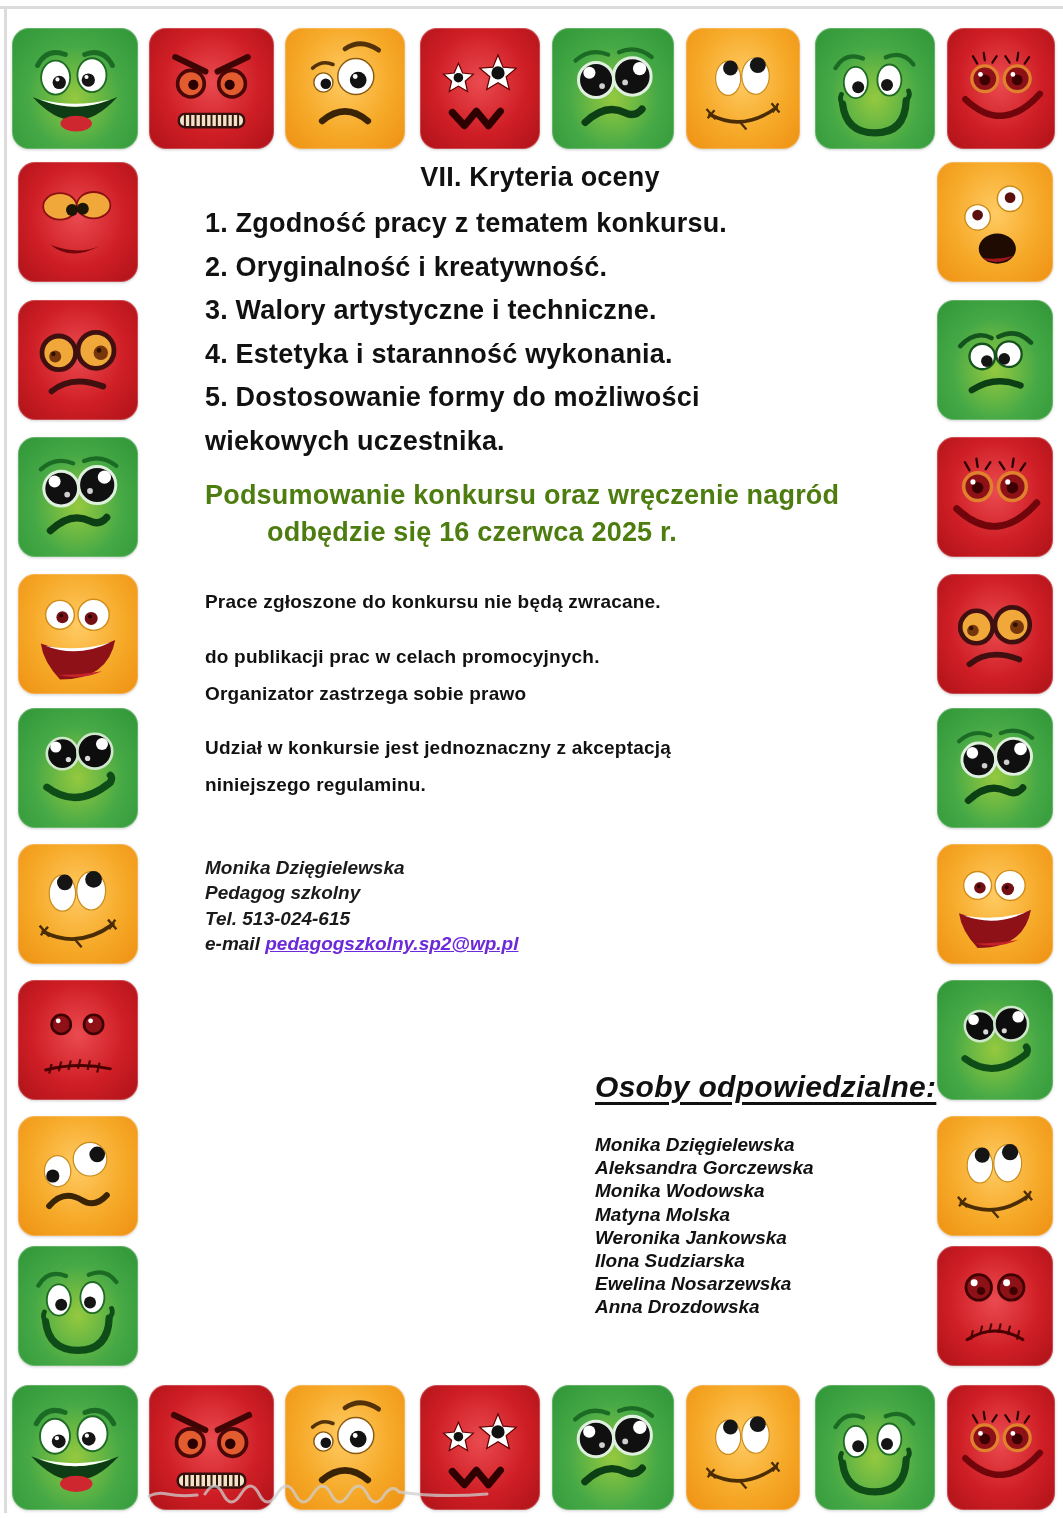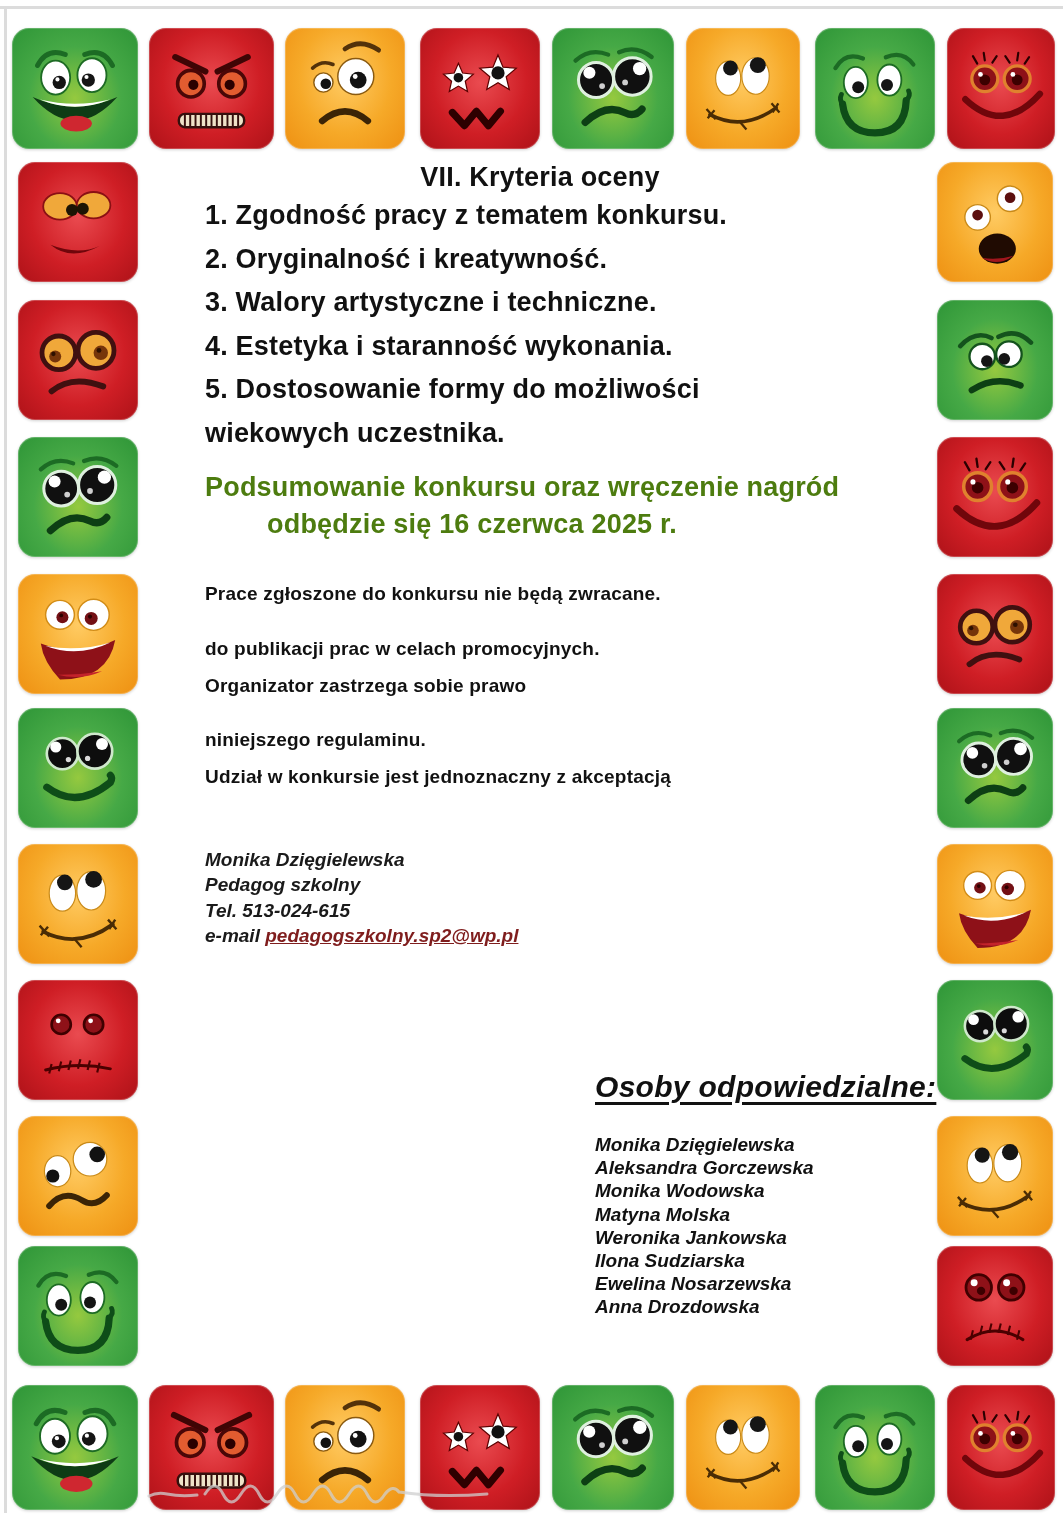--- a/index.html
+++ b/index.html
@@ -14,21 +14,21 @@
   
   .tile{position:absolute;border-radius:17px;
         box-shadow:inset 0 0 0 1px rgba(255,255,255,.22), 0 1px 3px rgba(0,0,0,.18);}
   .tile svg{width:100%;height:100%;display:block;}
   .tile.green {background:radial-gradient(ellipse at 50% 58%, #95c93f 0%, var(--green,#46a946) 52%, #2e9537 100%);}
   .tile.red   {background:radial-gradient(ellipse at 50% 45%, #ea4b50 0%, var(--red,#cf1e25) 55%, #ad1218 100%);}
   .tile.orange{background:radial-gradient(ellipse at 50% 42%, #ffcb63 0%, var(--orange,#f6a928) 55%, #ee9012 100%);}
 
   
   .content{position:absolute;left:205px;top:161px;width:732px;font-weight:bold;}
-  .title{font-size:27px;line-height:32px;text-align:center;padding-right:62px;margin:0 0 1px 0;letter-spacing:.2px;}
+  .title{font-size:27px;line-height:32px;text-align:center;padding-right:62px;margin:0 0 9px 0;letter-spacing:.2px;}
   .criteria .line{font-size:27px;line-height:43.5px;letter-spacing:.2px;}
   .announce{margin-top:14px;}
   .announce .line{font-size:27px;line-height:36.5px;letter-spacing:.2px;}
   .announce .line.indent{padding-left:62px;}
   .para .line{font-size:19px;line-height:37.5px;letter-spacing:.2px;}
   .contact{margin-top:51px;font-style:italic;font-size:19px;line-height:25.5px;color:#1a1a1a;}
   .contact a{font-weight:bold;}
 
   .responsible{position:absolute;left:595px;top:1070px;width:360px;font-style:italic;font-weight:bold;}
   .responsible .heading{font-size:30px;line-height:34px;margin:0;text-decoration:underline;
@@ -467,29 +467,29 @@
     </div>
   <div id="paras">
       <div class="para" style="margin-top: 33px;">
         <div class="line">Prace zgłoszone do konkursu nie będą zwracane.</div>
       </div>
       <div class="para" style="margin-top: 17px;">
         <div class="line">do publikacji prac w celach promocyjnych.</div>
         <div class="line">Organizator zastrzega sobie prawo</div>
       </div>
       <div class="para" style="margin-top: 16px;">
+        <div class="line">Udział w konkursie jest jednoznaczny z akceptacją</div>
         <div class="line">niniejszego regulaminu.</div>
-        <div class="line">Udział w konkursie jest jednoznaczny z akceptacją</div>
       </div>
     </div>
   <div class="contact" id="contact">
       <div class="line">Monika Dzięgielewska</div>
       <div class="line">Pedagog szkolny</div>
       <div class="line">Tel. 513-024-615</div>
-      <div class="line"><span>e-mail </span><a href="#" style="color: #7f1d1d;">pedagogszkolny.sp2@wp.pl</a></div>
+      <div class="line"><span>e-mail </span><a href="#" style="color: #6d28d9;">pedagogszkolny.sp2@wp.pl</a></div>
     </div>
 </div>
 
 <div class="responsible">
   <div class="heading">Osoby odpowiedzialne:</div>
   <div class="names" id="names">
       <div class="line">Monika Dzięgielewska</div>
       <div class="line">Aleksandra Gorczewska</div>
       <div class="line">Monika Wodowska</div>
       <div class="line">Matyna Molska</div>

